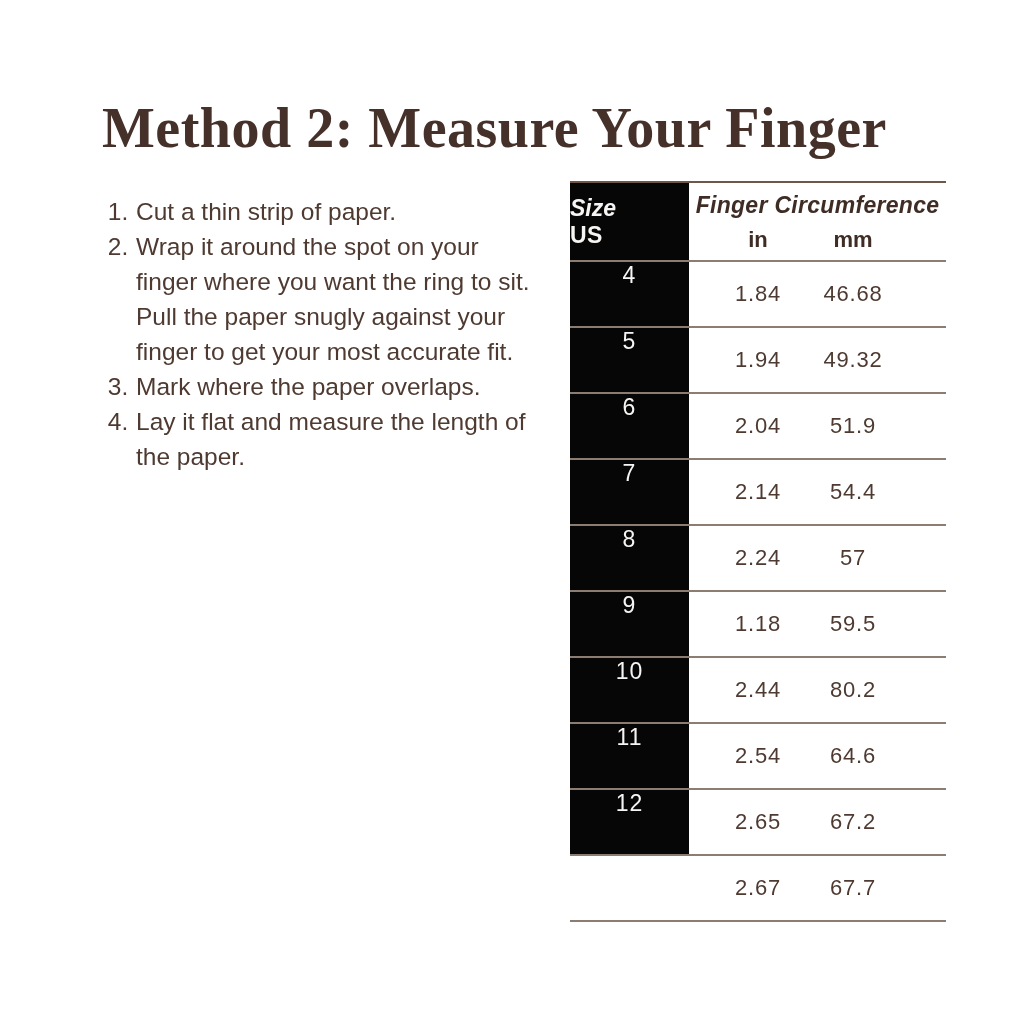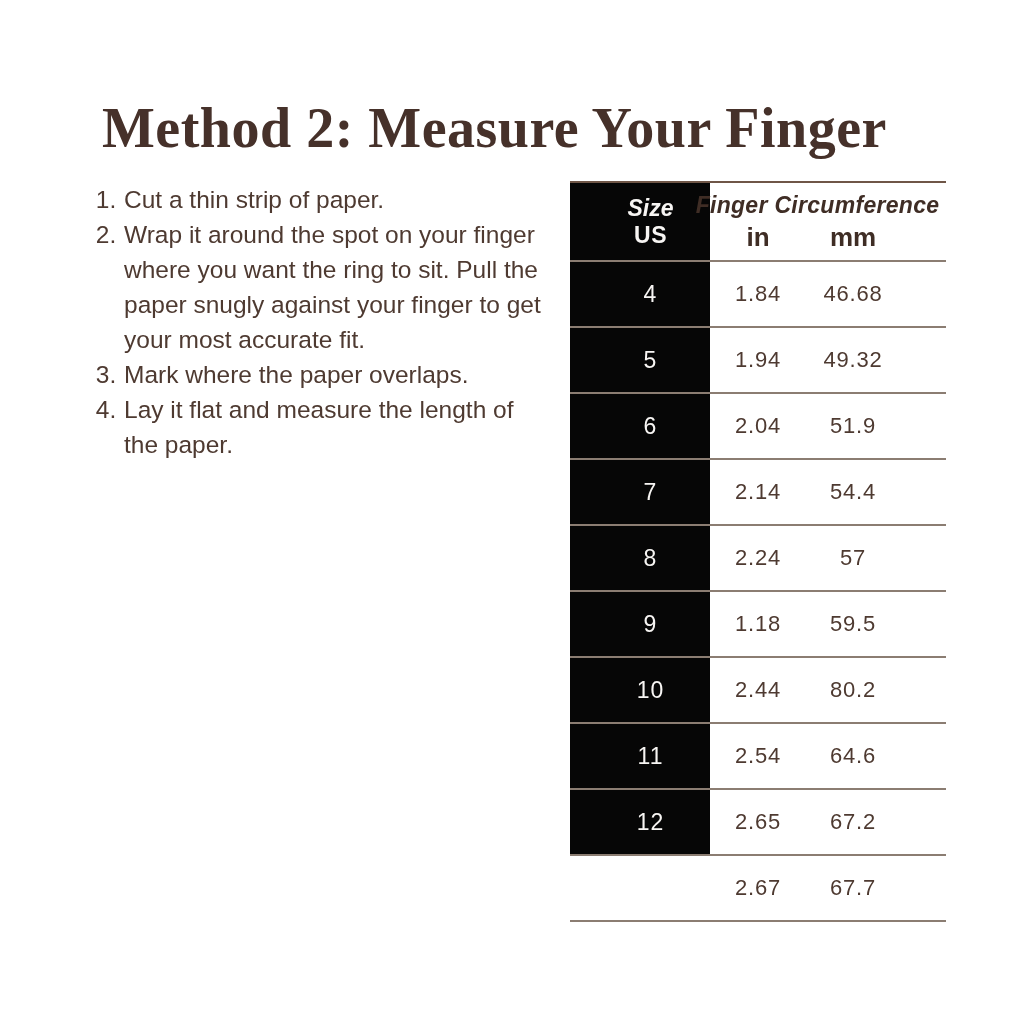--- a/index.html
+++ b/index.html
@@ -22,21 +22,21 @@
     color: var(--title-color, #46312a);
     white-space: nowrap;
   }
 
   .instructions {
     position: absolute;
     left: 94px; top: 182px;
     width: 452px;
   }
   .instructions ol {
-    margin: 0;
+    margin: 12px;
     padding-left: 29px;
     font-size: 24.5px;
     line-height: 35px;
     color: var(--text-color, #4e3a31);
   }
   .instructions li { padding-left: 1px; }
 
   
   .size-table {
     position: absolute;
@@ -47,44 +47,43 @@
   }
   .thead { position: relative; height: 77px; }
 
   .size-cell {
     position: absolute;
     left: 0; top: 0; bottom: 0;
     width: 119px;
     background: var(--cell-bg, #060606);
     color: var(--cell-text, #f7f5f3);
     display: flex;
-    align-items: center;
+    align-items: flex-start;
     justify-content: center;
-    padding-left: 21px;
   }
   .thead .size-cell { flex-direction: column; line-height: 27px; }
   .size-label-top  { font-size: 23px; font-weight: bold; font-style: italic; }
   .size-label-bottom { font-size: 23px; font-weight: bold; letter-spacing: 0.5px; }
 
   .group-header {
     position: absolute;
     left: 119px; width: 257px;
     top: 9px;
     text-align: center;
     font-size: 23px;
     font-weight: bold;
     font-style: italic;
     color: var(--head-text, #3f2d25);
     letter-spacing: 0.3px;
   }
   .sub-label {
     position: absolute;
     bottom: 7px;
     transform: translateX(-50%);
-    font-size: 26px;
+    font-size: 22px;
     font-weight: bold;
     color: var(--head-text, #3f2d25);
   }
   .sub-label.in { left: 188px; }
   .sub-label.mm { left: 283px; }
 
   .trow {
     position: relative;
     height: 66px;
     border-top: 2px solid var(--line-color, #8b7d72);

